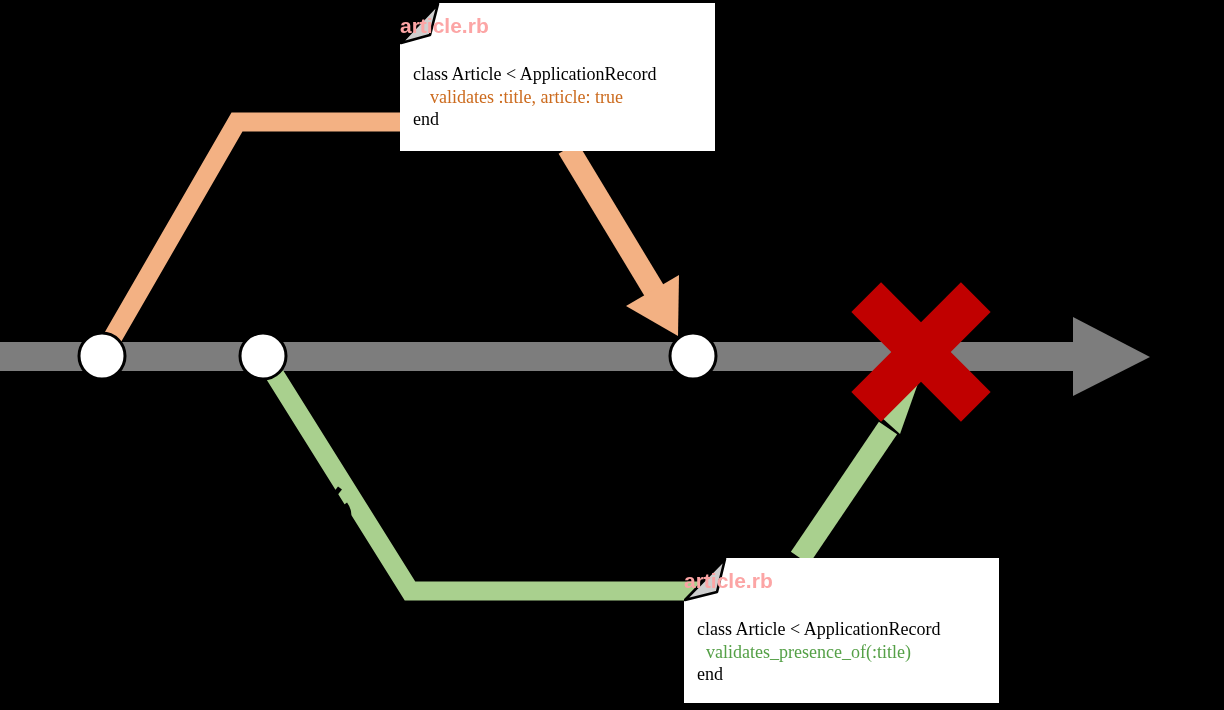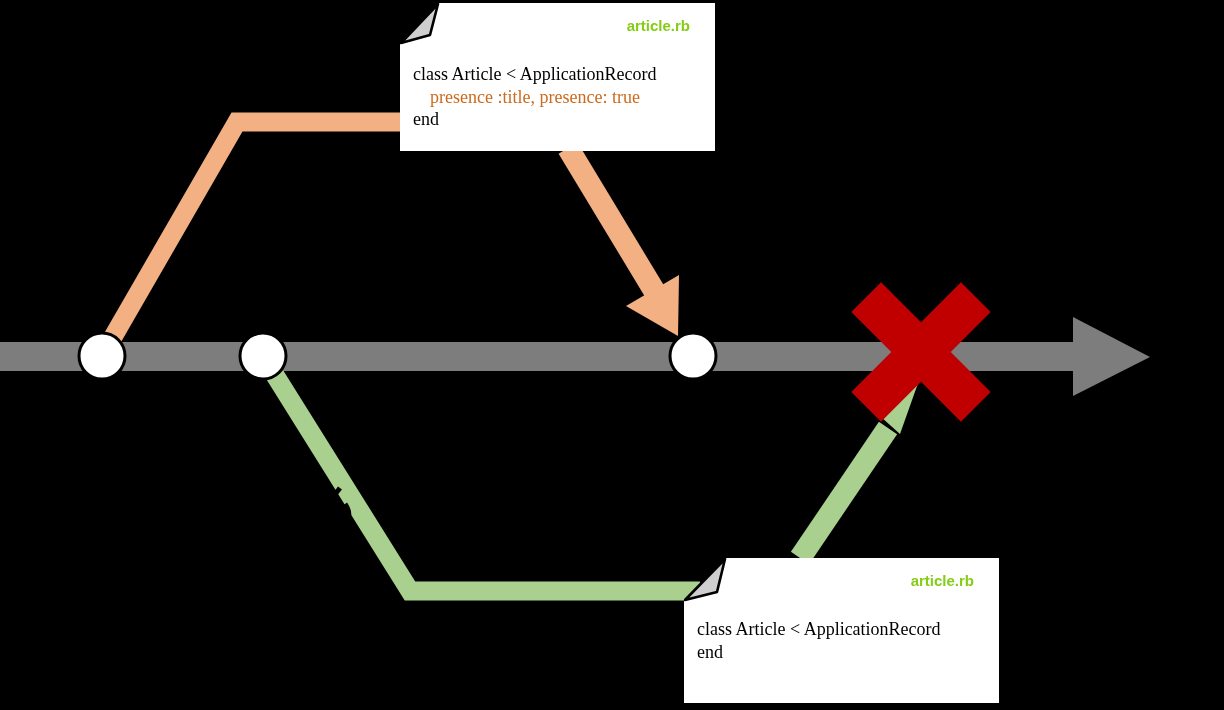--- a/index.html
+++ b/index.html
@@ -17,22 +17,22 @@
   .note { position: absolute; }
   .note-bg {
     position: absolute; inset: 0;
     background: #fff;
   }
   .note-top-box  .note-bg { clip-path: polygon(39px 0, 100% 0, 100% 100%, 0 100%, 0 41px); }
   .note-bottom-box .note-bg { clip-path: polygon(42px 0, 100% 0, 100% 100%, 0 100%, 0 43px); }
   .note-fold { position: absolute; left: 0; top: 0; }
   .note-title {
     position: absolute; top: 12px; left: 0; right: 25px;
-    text-align: right;
-    font-size: 15px; font-weight: bold; color: #84cc16;
+    text-align: left;
+    font-size: 21px; font-weight: bold; color: #fca5a5;
     line-height: 22px;
   }
   .code {
     position: absolute; left: 13px; top: 60px; right: 4px;
     font-size: 18px; line-height: 22.5px; color: #000;
     white-space: nowrap;
     font-family: Liberation Serif, serif;
   }
   .note-top-box    .code-line.indent { margin-left: 17px; }
   .note-bottom-box .code-line.indent { margin-left: 9px; }
@@ -72,30 +72,31 @@
   </svg>
 
   <div class="note note-top-box" style="left:400px; top:3px; width:315px; height:148px;">
     <div class="note-bg"></div>
     <svg class="note-fold" width="50" height="50">
       <path d="M38,1 L1,40 L30,32 Z" stroke-width="2.6" stroke-linejoin="round" fill="#CFCFCF" stroke="#000000"></path>
     </svg>
     <div class="note-title">article.rb</div>
     <div class="code">
       <div class="code-line">class Article &lt; ApplicationRecord</div>
-      <div class="code-line indent" style="color: rgb(204, 107, 30);">presence :title, presence: true</div>
+      <div class="code-line indent" style="color: rgb(204, 107, 30);">validates :title, article: true</div>
       <div class="code-line">end</div>
     </div>
   </div>
 
   <div class="note note-bottom-box" style="left:684px; top:558px; width:315px; height:145px;">
     <div class="note-bg"></div>
     <svg class="note-fold" width="50" height="50">
       <path d="M41,1 L1,42 L33,34 Z" stroke-width="2.6" stroke-linejoin="round" fill="#CFCFCF" stroke="#000000"></path>
     </svg>
     <div class="note-title">article.rb</div>
     <div class="code">
       <div class="code-line">class Article &lt; ApplicationRecord</div>
+      <div class="code-line indent" style="color: rgb(85, 160, 71);">validates_presence_of(:title)</div>
       <div class="code-line">end</div>
     </div>
   </div>
 
 </div>
 
 </body></html>

